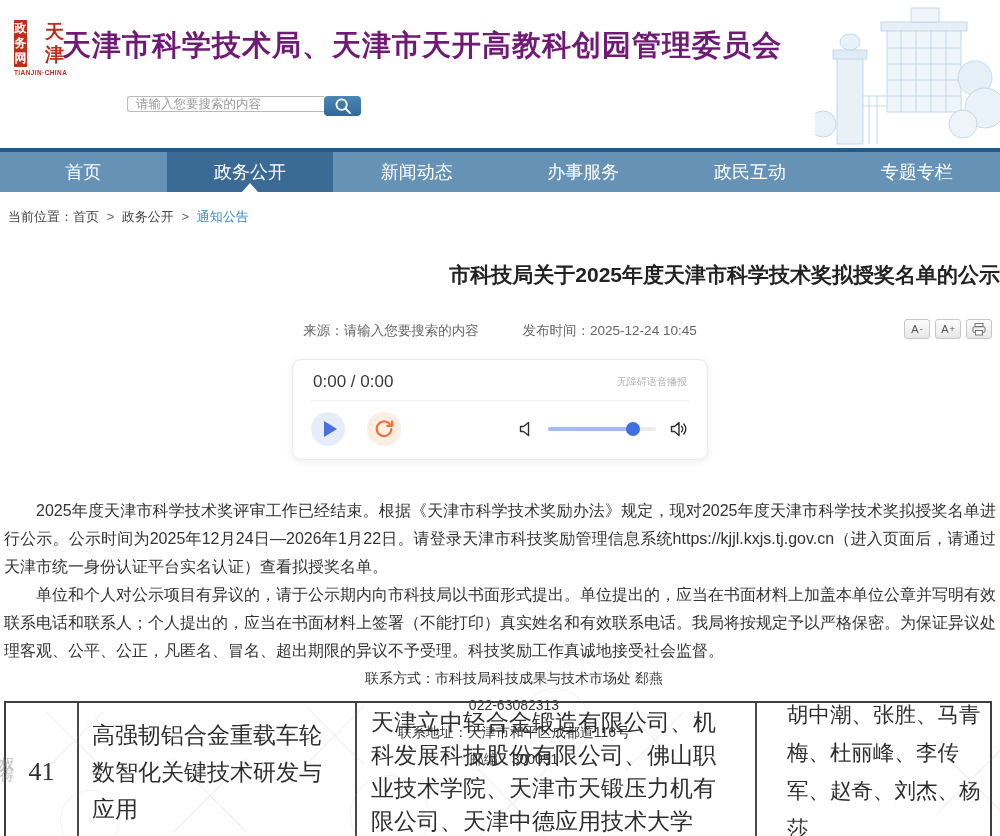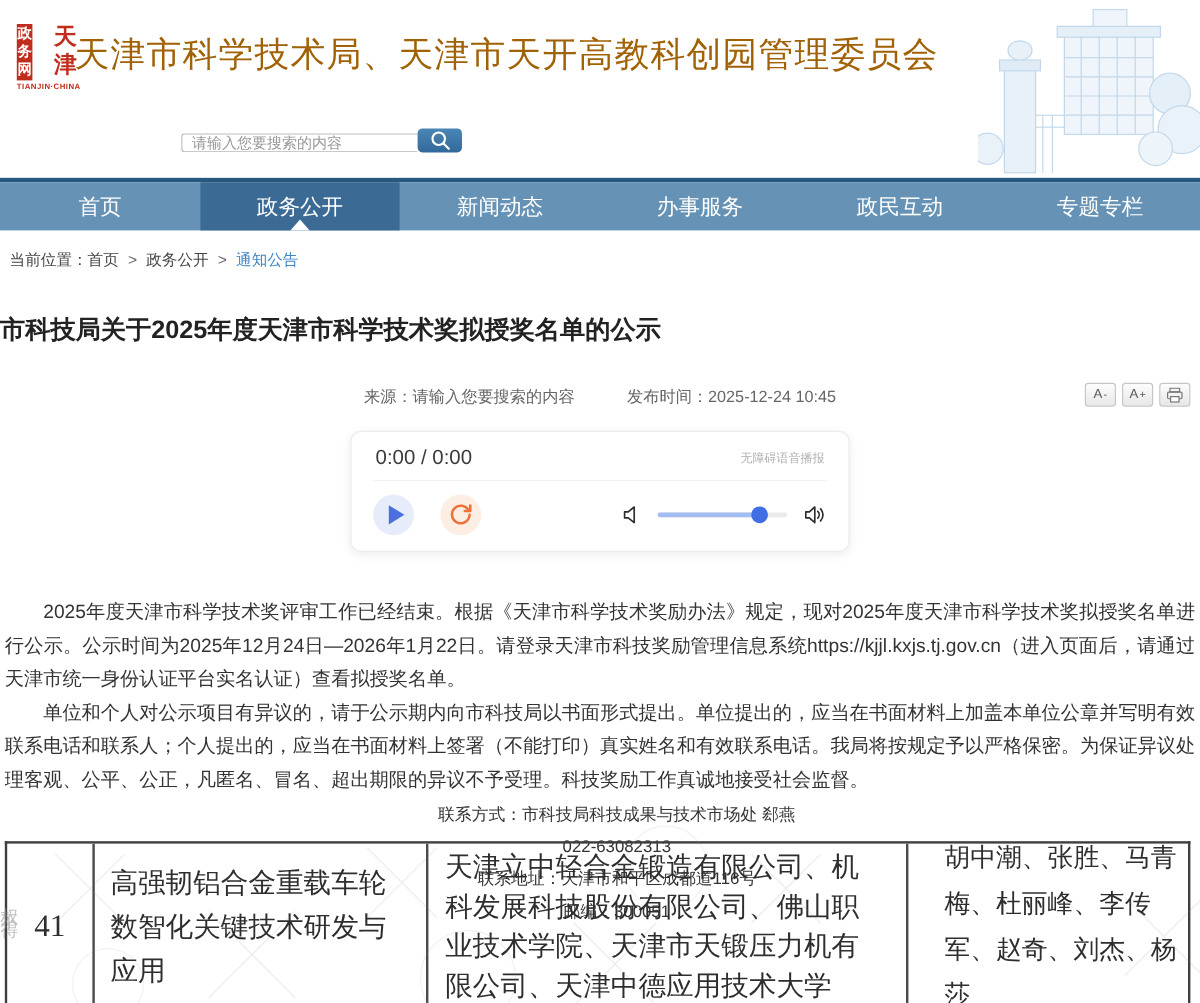--- a/index.html
+++ b/index.html
@@ -11,23 +11,23 @@
   .header { position:relative; height:148px; background:#fff; }
   .sketch { position:absolute; right:0; top:0; width:185px; height:146px; opacity:.9; }
   .logo { position:absolute; left:14px; top:20px; width:50px; }
   .seal-row { display:flex; gap:18px;align-items:flex-end; }
   .seal-left { width:22px; height:47px; background:#c02d1d; color:#fff; font-size:12px; line-height:15px;
                text-align:center; font-family:"Liberation Serif",serif; font-weight:bold; padding-top:1px; }
   .seal-right { width:24px; height:47px; color:#c02d1d; font-size:19px; line-height:23px; text-align:center;
                 font-family:"Liberation Serif",serif; font-weight:bold; }
   .logo-caption { margin-top:2px; color:#c02d1d; font-size:6.5px; font-weight:bold; letter-spacing:.4px;
                   text-align:center; width:50px; white-space:nowrap; }
-  .site-title { position:absolute; left:62px; top:26px; font-size:29px; font-weight:normal; color:#a16207;
+  .site-title { position:absolute; left:62px; top:26px; font-size:29px; font-weight:bold; color:#701a75;
                 font-family:"Liberation Serif","DejaVu Serif",serif; letter-spacing:1px; white-space:nowrap; }
-  .search { position:absolute; left:151px; top:96px; display:flex; align-items:flex-end; height:31px; }
+  .search { position:absolute; left:127px; top:96px; display:flex; align-items:flex-start; height:31px; }
   .search input { width:197px; border:1px solid #b9b9b9; border-right:none; border-radius:3px 0 0 3px;
                   padding:0 8px; font-size:12.5px; color:#333; outline:none; }
   .search input::placeholder { color:#999; }
   .search-btn { width:37px; border:none; background:linear-gradient(#4a87b5,#32689b); border-radius:4px;
                 display:flex; align-items:center; justify-content:center; cursor:pointer; }
 
   
   .nav-strip { height:4px; background:#27587f; }
   .navbar { display:flex; height:40px; background:#6692b5; }
   .nav-item { flex:1; display:flex; align-items:center; justify-content:center; color:#fff; font-size:18px;
@@ -36,21 +36,21 @@
   .nav-item.active::after { content:""; position:absolute; bottom:0; left:50%; transform:translateX(-50%);
               border:8px solid transparent; border-top:none; border-bottom:9px solid #fff; }
 
   
   .breadcrumb { padding:16px 8px 0; font-size:13px; color:#444; }
   .breadcrumb a { color:#444; text-decoration:none; }
   .breadcrumb a.current { color:#3e86c6; }
   .crumb-sep { margin:0 4px; color:#666; }
 
   
-  .article-title { margin-top:35px; text-align:left; font-size:21px; font-weight:bold; color:#222; }
+  .article-title { margin-top:35px; text-align:right; font-size:21px; font-weight:bold; color:#222; }
   .meta-row { position:relative; margin-top:33px; text-align:center; font-size:13.5px; color:#666; height:22px; }
   .meta-row .meta-item { margin:0 20px; }
   .font-tools { position:absolute; right:8px; top:-3px; display:flex; gap:5px; }
   .tool-btn { min-width:26px; height:20px; border:1px solid #c6c6c6; border-radius:3px;
               background:linear-gradient(#fdfdfd,#e7e7e7); font-size:11px; color:#555; cursor:pointer;
               display:flex; align-items:center; justify-content:center; padding:0 3px; }
   .tool-btn sup { font-size:9px; line-height:1; margin-left:1px; }
 
   
   .player { width:416px; margin:15px 0 0 292px; background:#fff; border:1px solid #ececec; border-radius:9px;

